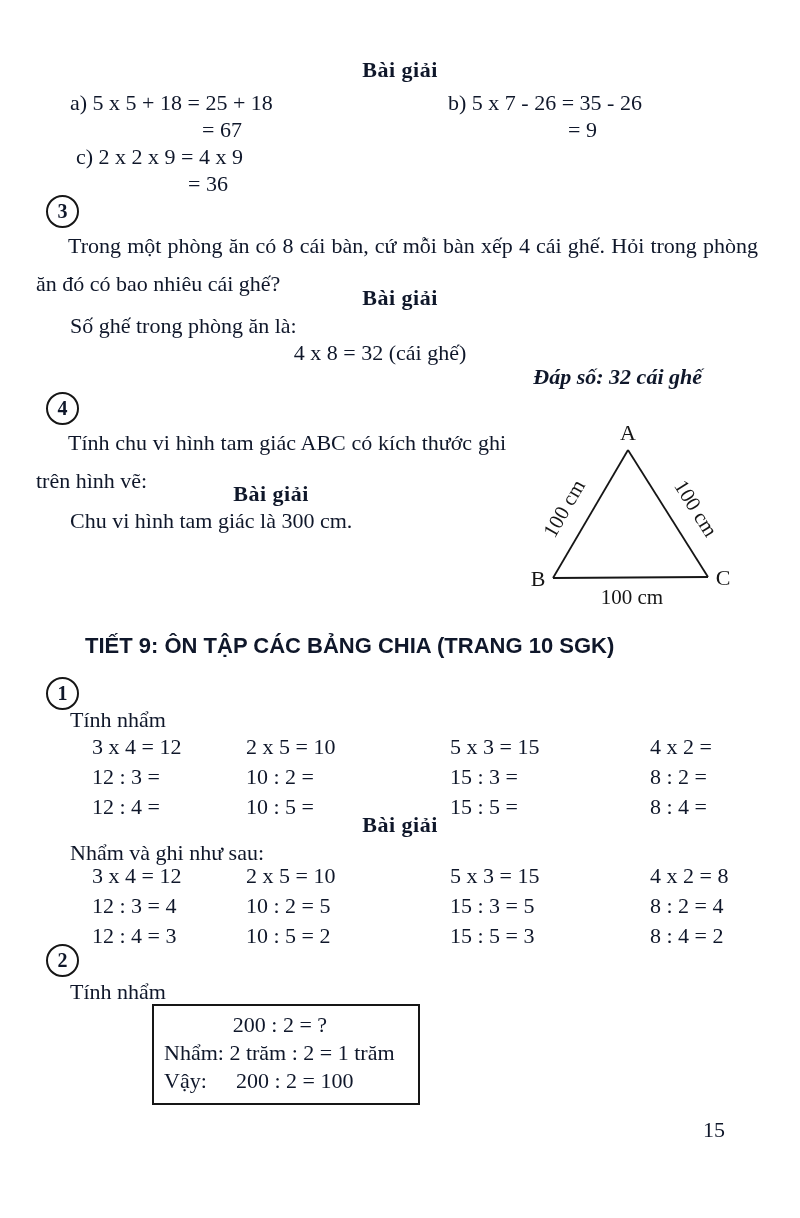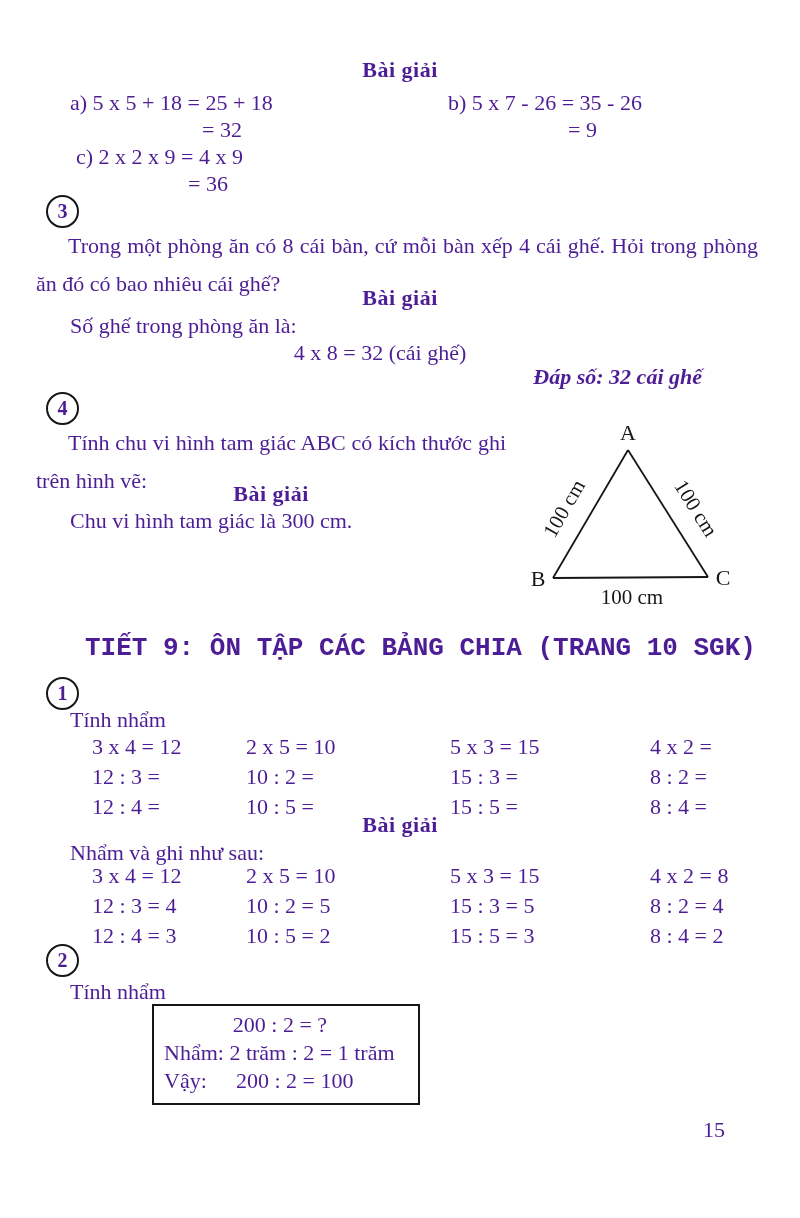--- a/index.html
+++ b/index.html
@@ -2,21 +2,21 @@
 <html><head>
 <meta charset="utf-8">
 <style>
   html, body { margin: 0; padding: 0; background: #e8e8e8; }
   .page {
     position: relative;
     width: 800px;
     height: 1218px;
     margin: 0 auto;
     background: #ffffff;
-    color: #4c1d95;
+    color: #0f172a;
     font-family: "Liberation Serif", "DejaVu Serif", serif;
     font-size: 22px;
     overflow: hidden;
   }
   .abs { position: absolute; white-space: nowrap; }
   .center-line { position: absolute; left: 0; width: 100%; text-align: center; }
   .bai-giai { font-weight: bold; letter-spacing: 0.5px; }
   .answer-line { font-weight: bold; font-style: italic; }
   .para {
     position: absolute;
@@ -33,23 +33,23 @@
     border-radius: 50%;
     display: flex;
     align-items: center;
     justify-content: center;
     font-weight: bold;
     font-size: 20px;
     font-family: "Liberation Serif", serif;
   }
   .section-heading {
     position: absolute;
-    font-family: Liberation Mono, monospace;
+    font-family: Liberation Sans, sans-serif;
     font-weight: bold;
-    font-size: 26px;
+    font-size: 22px;
     white-space: nowrap;
   }
   .grid-row { position: absolute; left: 0; width: 100%; height: 28px; }
   .grid-row span { position: absolute; white-space: nowrap; }
   .gc1 { left: 92px; }
   .gc2 { left: 246px; }
   .gc3 { left: 450px; text-align: right; }
   .gc4 { left: 650px; }
   .hint-box {
     position: absolute;
@@ -69,21 +69,21 @@
     fill: #161616;
   }
 </style>
 </head>
 <body>
 
 <div class="page">
 
   <div class="center-line bai-giai" style="top:57px;">Bài giải</div>
   <div class="abs" style="left:70px;  top:90px;">a) 5 x 5 + 18 = 25 + 18</div>
-  <div class="abs" style="left:202px; top:117px;">= 32</div>
+  <div class="abs" style="left:202px; top:117px;">= 67</div>
   <div class="abs" style="left:448px; top:90px;">b) 5 x 7 - 26 = 35 - 26</div>
   <div class="abs" style="left:568px; top:117px;">= 9</div>
   <div class="abs" style="left:69px;  top:144px;margin-left:7px;">c) 2 x 2 x 9 = 4 x 9</div>
   <div class="abs" style="left:188px; top:171px;">= 36</div>
 
   <div class="circle-num" style="left:46px; top:195px;">3</div>
   <div class="para" style="left:36px; top:227px; width:722px;">Trong một phòng ăn có 8 cái bàn, cứ mỗi bàn xếp 4 cái ghế. Hỏi trong phòng ăn đó có bao nhiêu cái ghế?</div>
   <div class="center-line bai-giai" style="top:285px;">Bài giải</div>
   <div class="abs" style="left:70px; top:313px;">Số ghế trong phòng ăn là:</div>
   <div class="center-line" style="top:340px; left:-20px;">4 x 8 = 32 (cái ghế)</div>

